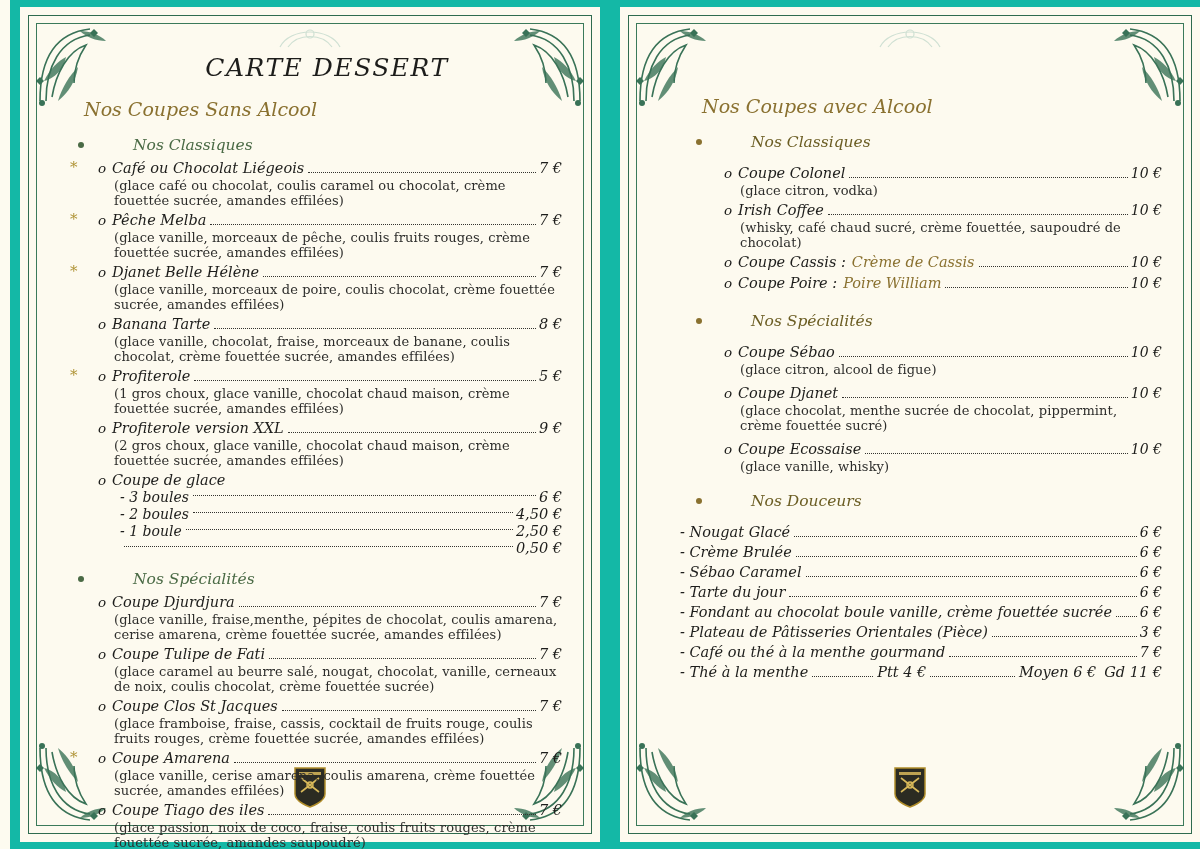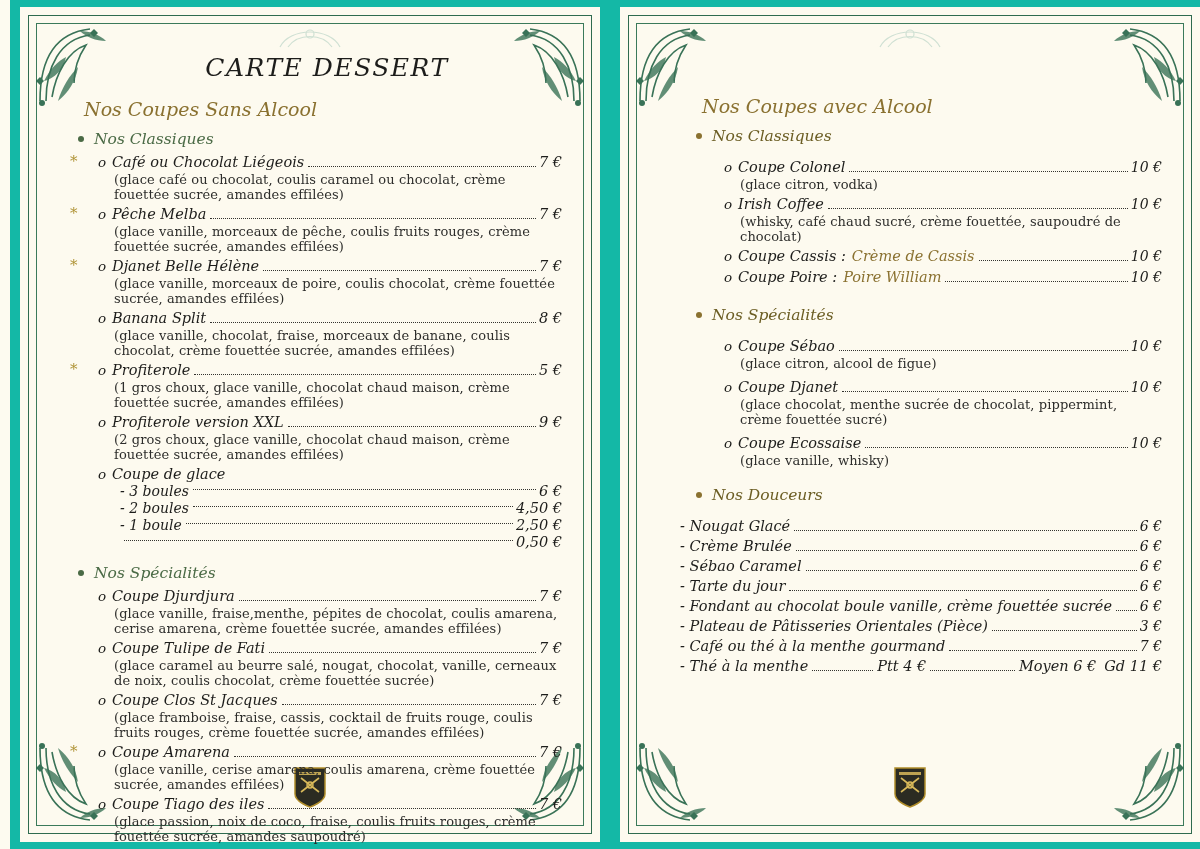--- a/index.html
+++ b/index.html
@@ -103,23 +103,24 @@
     font-size: 19px;
     color: #8a7130;
     margin: 16px 0 4px 22px;
   }
   .page.right .section-title { margin-top: 4px; margin-left: 40px; }
 
   .subsection {
     font-style: italic;
     font-size: 15.5px;
     color: #4a6a45;
-    margin: 10px 0 6px 16px;
+    margin: 16px 0 6px 16px;
     display: flex;
     align-items: center;
+    gap: 39px;
   }
   .page.right .subsection { color: #6b5d23; margin-left: 34px; }
   .bullet {
     display: inline-block;
     width: 6px; height: 6px;
     border-radius: 50%;
     background: #4a6a45;
     margin-right: 10px;
   }
   .page.right .bullet { background: #8a7130; }
@@ -336,21 +337,21 @@
             <span class="item-name">Djanet Belle Hélène</span>
             <span class="dots"></span>
             <span class="price">7 €</span>
           </div>
           <div class="desc">(glace vanille, morceaux de poire, coulis chocolat, crème fouettée sucrée, amandes effilées)</div>
         </li>
         <li>
           <div class="item-row">
             <span class="mark"></span>
             <span class="omark">o</span>
-            <span class="item-name">Banana Split</span>
+            <span class="item-name">Banana Tarte</span>
             <span class="dots"></span>
             <span class="price">8 €</span>
           </div>
           <div class="desc">(glace vanille, chocolat, fraise, morceaux de banane, coulis chocolat, crème fouettée sucrée, amandes effilées)</div>
         </li>
         <li>
           <div class="item-row">
             <span class="mark">*</span>
             <span class="omark">o</span>
             <span class="item-name">Profiterole</span>

